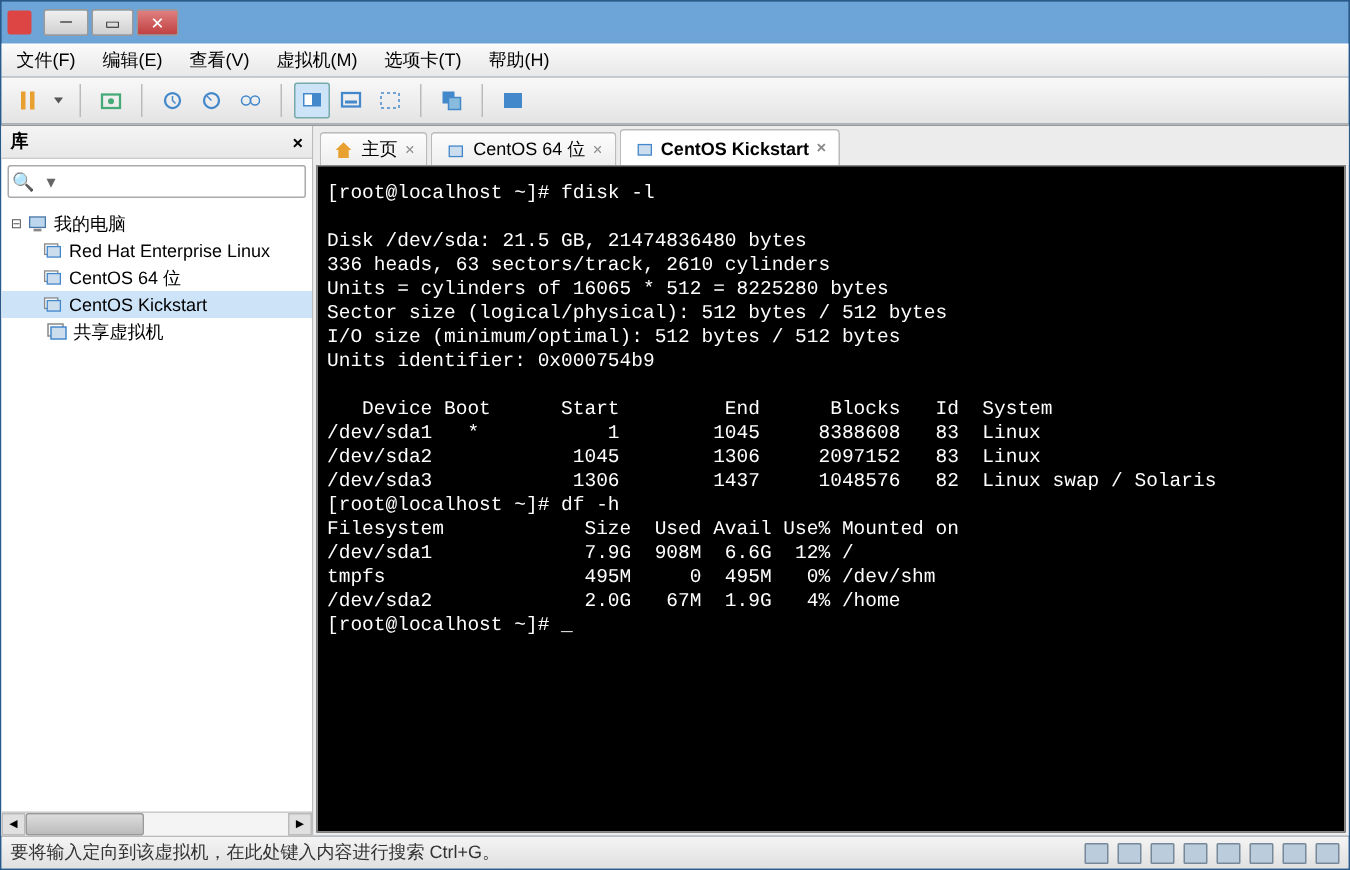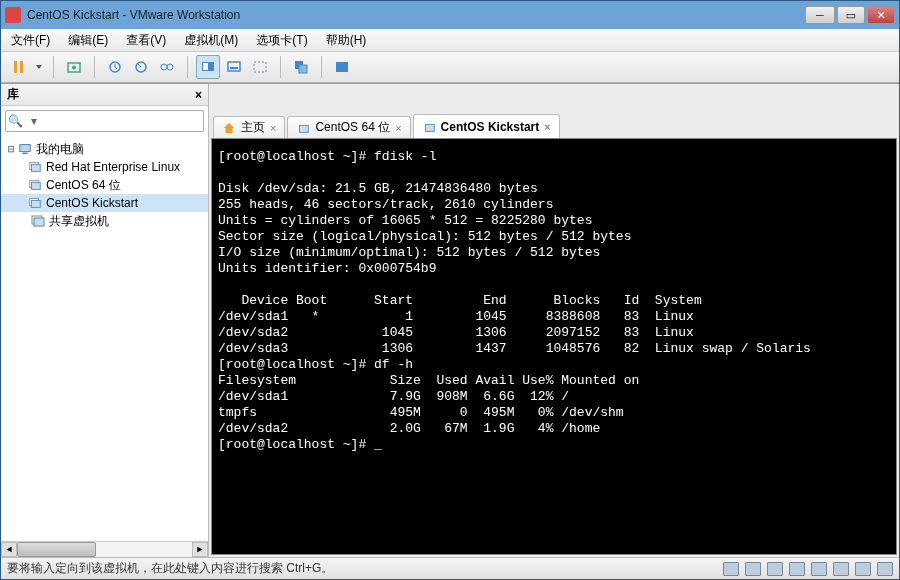--- a/index.html
+++ b/index.html
@@ -39,42 +39,41 @@
   .tree-row .exp { width: 12px; text-align: center; font-size: 9px; color: #555; }
   .tree-row .ticon { width: 16px; height: 14px; margin-right: 3px; display: inline-flex; align-items: center; justify-content: center; }
   .tree-row.depth1 { padding-left: 14px; }
   .tree-row.depth0b { padding-left: 17px; }
   .hscroll { height: 16px; background: #f0f0f0; border-top: 1px solid #ccc; display: flex; }
   .hscroll .arrow { width: 16px; background: #e0e0e0; border: 1px solid #bbb; text-align: center; line-height: 12px; font-size: 9px; }
   .hscroll .track { flex: 1; background: #f4f4f4; position: relative; }
   .hscroll .thumb { position: absolute; left: 0; width: 45%; height: 100%; background: linear-gradient(#ddd,#bbb); border: 1px solid #999; border-radius: 2px; }
   
   .main { flex: 1; display: flex; flex-direction: column; background: #ececec; min-width: 0; }
-  .tabs { height: 26px; display: flex; align-items: flex-end; padding: 2px 4px 0; gap: 2px; background: #ececec; margin-top: 28px; }
+  .tabs { height: 26px; display: flex; align-items: flex-end; padding: 2px 4px 0; gap: 2px; background: #ececec; }
   .tab { height: 22px; background: linear-gradient(#fdfdfd,#eee); border: 1px solid #bbb; border-bottom: none; border-radius: 3px 3px 0 0; display: flex; align-items: center; padding: 0 8px; gap: 5px; cursor: pointer; font-size: 12px; }
   .tab.active { background: #fff; font-weight: bold; height: 24px; }
   .tab .ticon { width: 14px; height: 14px; display: inline-flex; }
   .tab .tx { cursor: pointer; color: #888; font-family: Arial; font-size: 11px; }
   
   .terminal { flex: 1; background: #000; color: #fff; font-family: "Courier New", monospace; font-size: 13px; line-height: 16px; padding: 10px 6px; white-space: pre; overflow: hidden; border: 1px solid #888; margin: 0 2px 2px; }
   
   .statusbar { height: 22px; background: linear-gradient(#f4f4f4,#e0e0e0); border-top: 1px solid #bbb; display: flex; align-items: center; padding: 0 6px; font-size: 12px; color: #333; }
   .statusbar .sicons { margin-left: auto; display: flex; gap: 6px; }
   .statusbar .sicon { width: 16px; height: 14px; background: #bcd; border: 1px solid #789; border-radius: 1px; }
   
   .icon-pc svg, .icon-vm svg, .icon-home svg { width: 14px; height: 14px; }
 </style>
 </head>
 <body>
 
 <div class="window-frame">
 
   <div class="titlebar">
     <span class="icon"></span>
-    <span class="title">CentOS Kickstart - VMware Workstation</span>
     <div class="winbtns">
       <div class="winbtn min">─</div>
       <div class="winbtn">▭</div>
       <div class="winbtn close">✕</div>
     </div>
   </div>
 
   <div class="menubar">
     <span class="mi">文件(F)</span>
     <span class="mi">编辑(E)</span>
@@ -253,21 +252,21 @@
                 <rect x="4" y="5" width="10" height="8" fill="#cde" stroke="#48c"></rect>
               </svg>
             </span>
           <span>CentOS Kickstart</span>
           <span class="tx">×</span>
         </div>
       </div>
       <div class="terminal"><span>[root@localhost ~]# fdisk -l</span>
 <span></span>
 <span>Disk /dev/sda: 21.5 GB, 21474836480 bytes</span>
-<span>255 heads, 46 sectors/track, 2610 cylinders</span>
+<span>336 heads, 63 sectors/track, 2610 cylinders</span>
 <span>Units = cylinders of 16065 * 512 = 8225280 bytes</span>
 <span>Sector size (logical/physical): 512 bytes / 512 bytes</span>
 <span>I/O size (minimum/optimal): 512 bytes / 512 bytes</span>
 <span>Units identifier: 0x000754b9</span>
 <span></span>
 <span>   Device Boot      Start         End      Blocks   Id  System</span>
 <span>/dev/sda1   *           1        1045     8388608   83  Linux</span>
 <span>/dev/sda2            1045        1306     2097152   83  Linux</span>
 <span>/dev/sda3            1306        1437     1048576   82  Linux swap / Solaris</span>
 <span>[root@localhost ~]# df -h</span>

